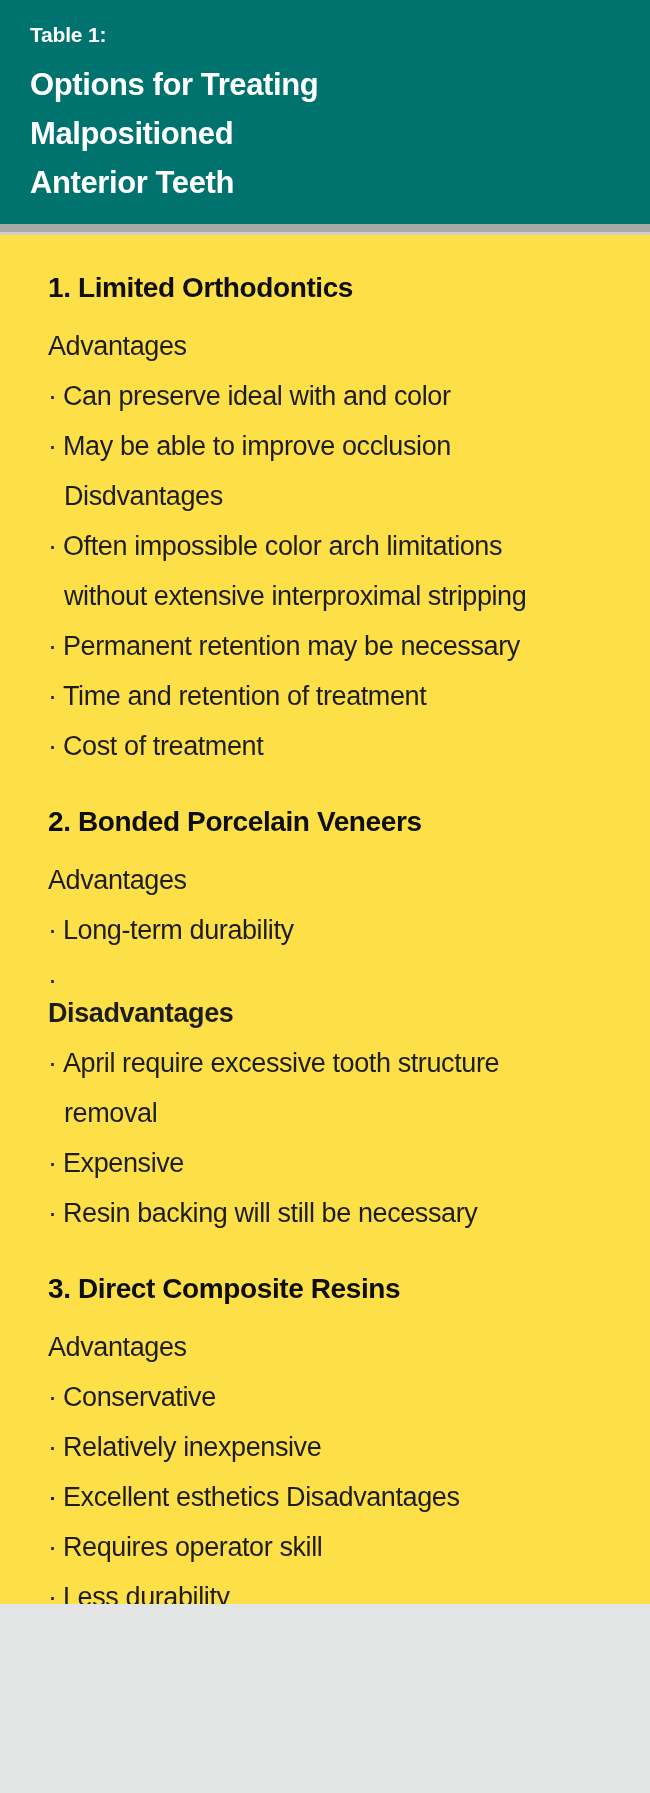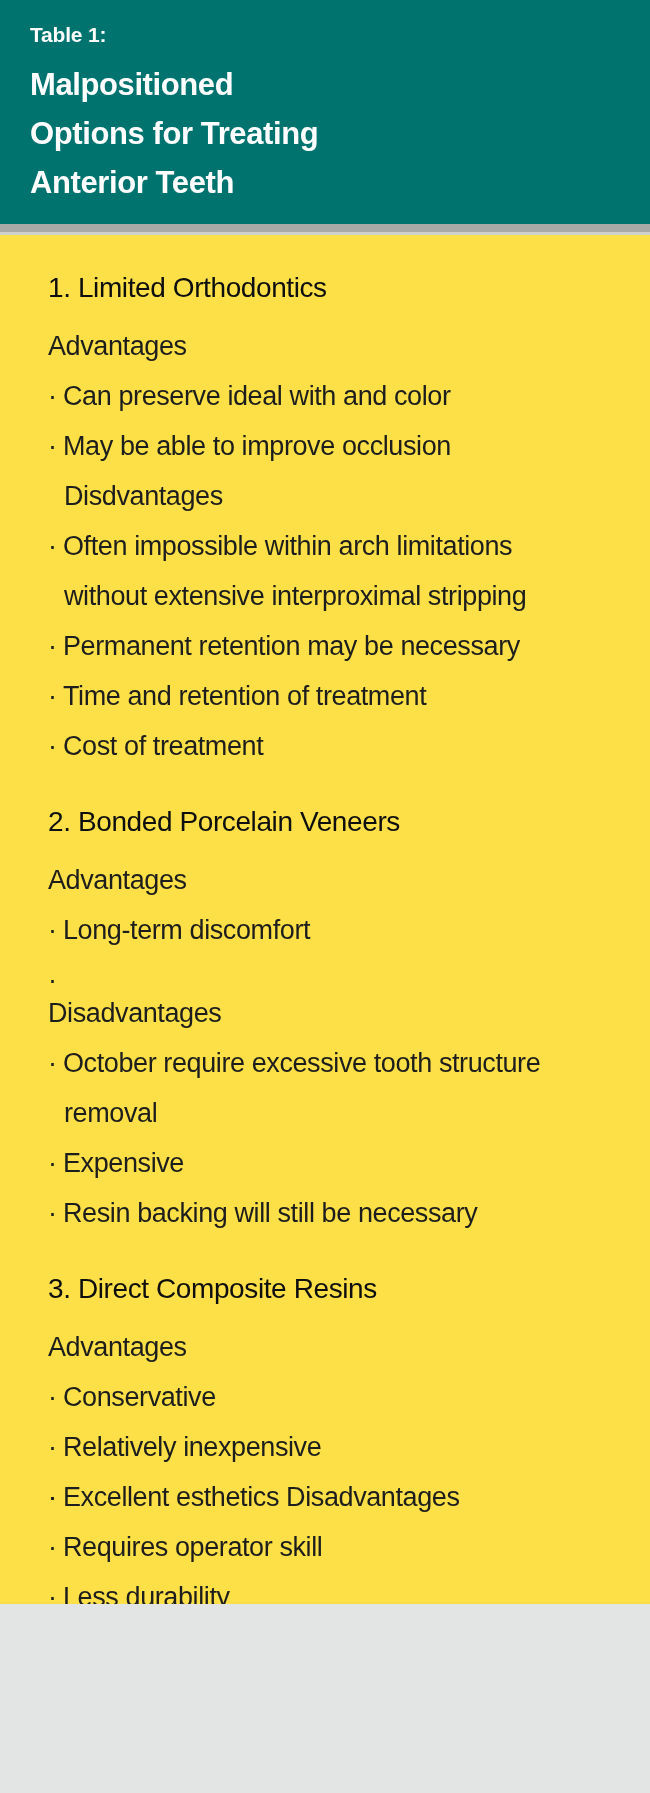--- a/index.html
+++ b/index.html
@@ -39,76 +39,76 @@
     background: #a8aaa8;
     border-bottom: 3px solid #cfd1cf;
   }
   .body {
     box-sizing: border-box;
     padding: 28px 28px 0 48px;
   }
   .section + .section { margin-top: 26px; }
   .section-heading {
     font-size: 28px;
-    font-weight: normal;
+    font-weight: bold;
     color: #0e0e0e;
     letter-spacing: -0.4px;
     line-height: 50px;
     margin: 0 0 8px 0;
   }
   .line {
     font-size: 27px;
     line-height: 50px;
     color: #1d1d1d;
     letter-spacing: -0.4px;
     white-space: nowrap;
   }
   .line.bullet { position: relative; padding-left: 15px; }
   .line.bullet .dot { position: absolute; left: 0; top: 0; }
   .line.cont { padding-left: 16px; }
-  .line.gap { margin-top: 33px; }
+  .line.gap { margin-top: 33px; font-weight: bold; }
 </style>
 </head>
 <body>
 
 <div class="page">
 
   <header class="header">
     <div class="kicker">Table 1:</div>
     <div>
+      <div class="title-line">Options for Treating</div>
       <div class="title-line">Malpositioned</div>
-      <div class="title-line">Options for Treating</div>
       <div class="title-line">Anterior Teeth</div>
     </div>
   </header>
 
   <div class="divider"></div>
 
   <main class="body">
 
     <section class="section">
       <h2 class="section-heading">1. Limited Orthodontics</h2>
       <div class="line plain"><span>Advantages</span></div>
       <div class="line bullet"><span class="dot">·</span><span>Can preserve ideal with and color</span></div>
       <div class="line bullet"><span class="dot">·</span><span>May be able to improve occlusion</span></div>
       <div class="line cont"><span>Disdvantages</span></div>
-      <div class="line bullet"><span class="dot">·</span><span>Often impossible within arch limitations</span></div>
+      <div class="line bullet"><span class="dot">·</span><span>Often impossible color arch limitations</span></div>
       <div class="line cont"><span>without extensive interproximal stripping</span></div>
       <div class="line bullet"><span class="dot">·</span><span>Permanent retention may be necessary</span></div>
       <div class="line bullet"><span class="dot">·</span><span>Time and retention of treatment</span></div>
       <div class="line bullet"><span class="dot">·</span><span>Cost of treatment</span></div>
     </section>
 
     <section class="section">
       <h2 class="section-heading">2. Bonded Porcelain Veneers</h2>
       <div class="line plain"><span>Advantages</span></div>
-      <div class="line bullet"><span class="dot">·</span><span>Long-term discomfort</span></div>
+      <div class="line bullet"><span class="dot">·</span><span>Long-term durability</span></div>
       <div class="line bullet"><span class="dot">·</span></div>
       <div class="line plain gap"><span>Disadvantages</span></div>
-      <div class="line bullet"><span class="dot">·</span><span>October require excessive tooth structure</span></div>
+      <div class="line bullet"><span class="dot">·</span><span>April require excessive tooth structure</span></div>
       <div class="line cont"><span>removal</span></div>
       <div class="line bullet"><span class="dot">·</span><span>Expensive</span></div>
       <div class="line bullet"><span class="dot">·</span><span>Resin backing will still be necessary</span></div>
     </section>
 
     <section class="section">
       <h2 class="section-heading">3. Direct Composite Resins</h2>
       <div class="line plain"><span>Advantages</span></div>
       <div class="line bullet"><span class="dot">·</span><span>Conservative</span></div>
       <div class="line bullet"><span class="dot">·</span><span>Relatively inexpensive</span></div>

